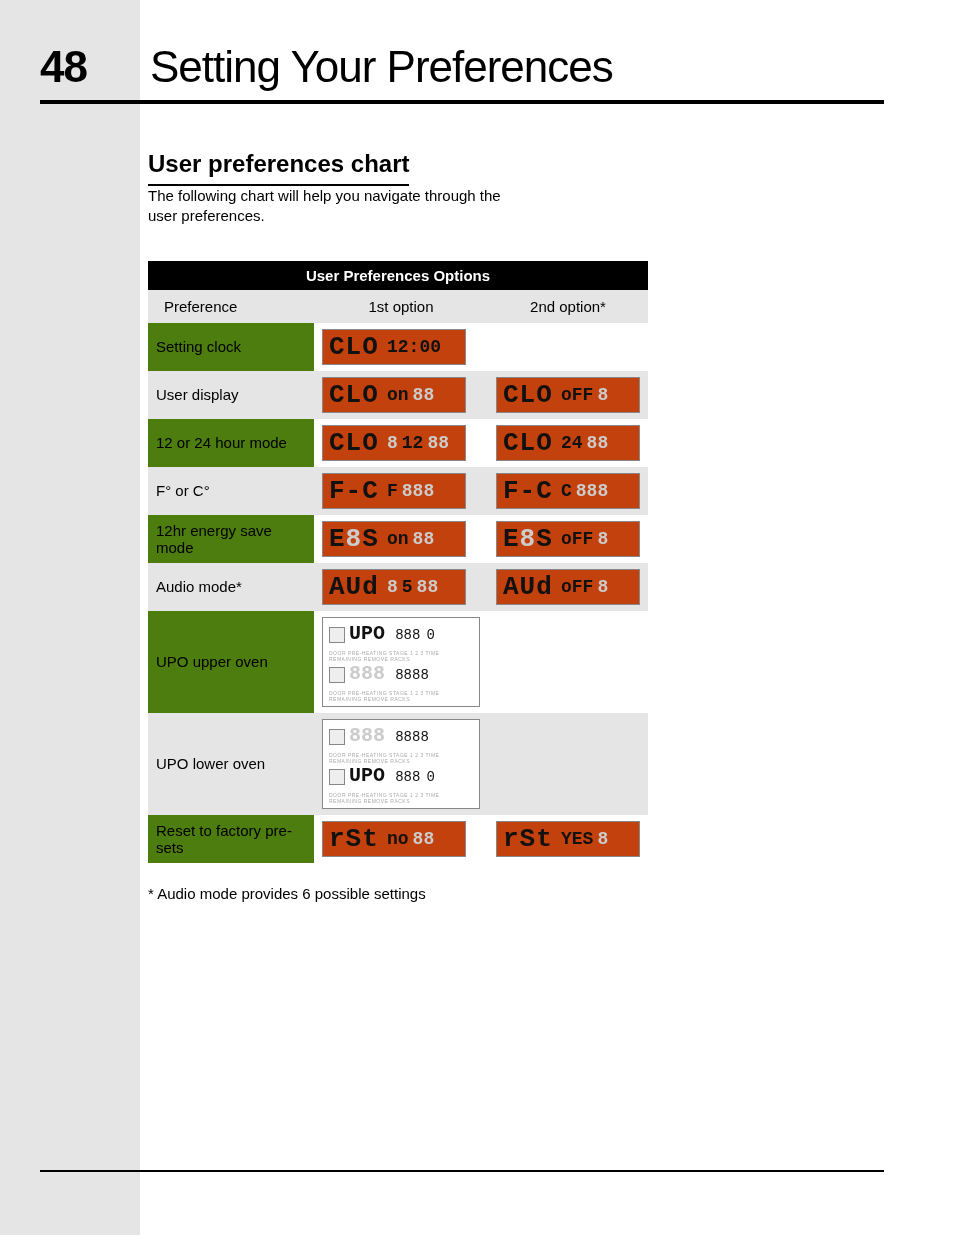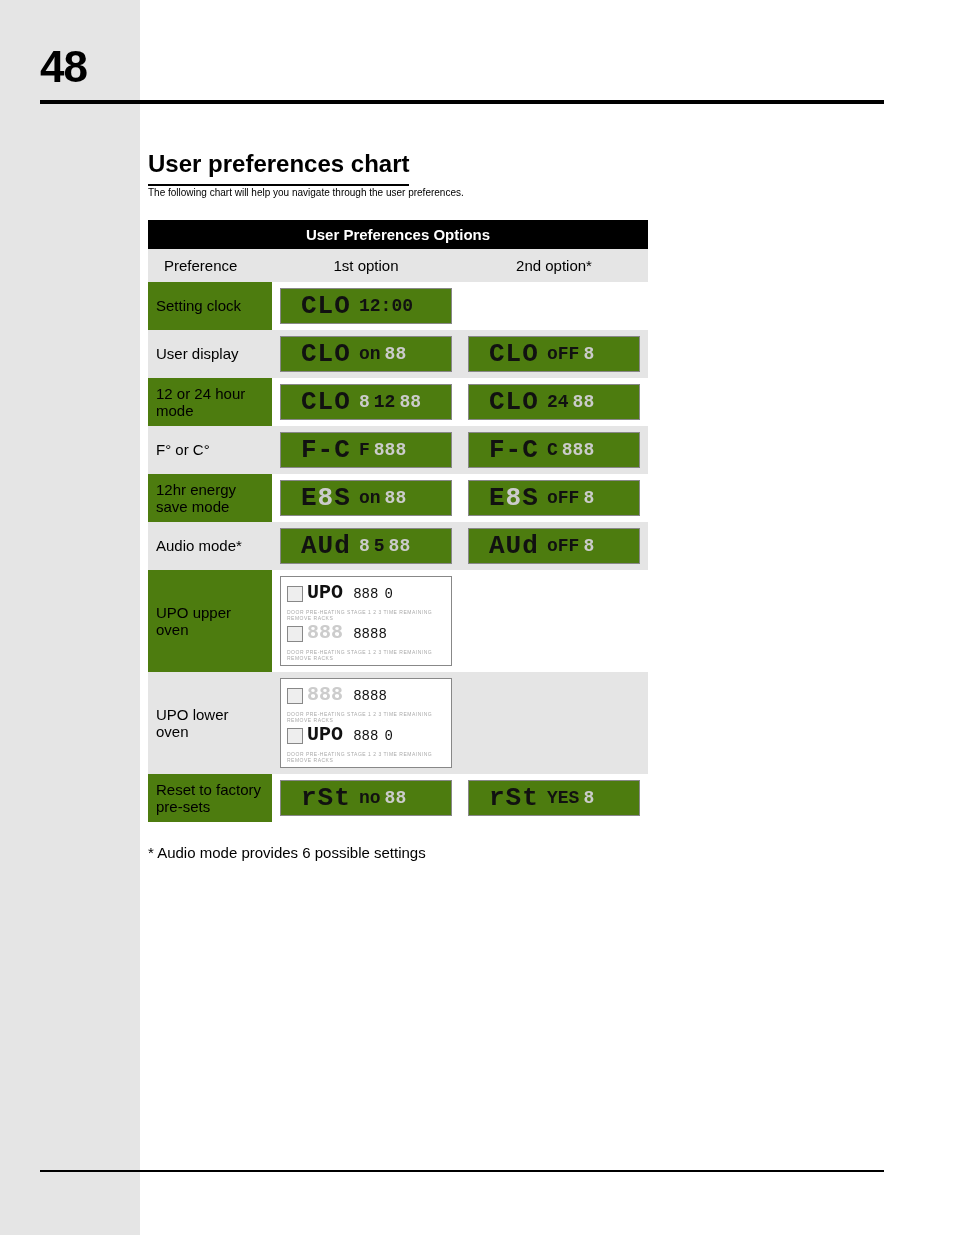--- a/index.html
+++ b/index.html
@@ -4,49 +4,50 @@
 <style>
   html,body{margin:0;padding:0;background:#fff;font-family:Helvetica,Arial,sans-serif;color:#000}
   .page{width:954px;height:1235px;position:relative;box-sizing:border-box}
   .leftbar{position:absolute;left:0;top:0;width:140px;height:1235px;background:#e5e5e5}
   .pagenum{position:absolute;left:40px;top:42px;font-size:44px;font-weight:700;letter-spacing:-1px}
   .title{position:absolute;left:150px;top:42px;font-size:44px;font-weight:400;letter-spacing:-1px;font-family:Helvetica,Arial,sans-serif}
   .rule-top{position:absolute;left:40px;right:70px;top:100px;border-top:4px solid #000}
   .content{position:absolute;left:148px;top:150px;width:720px}
   .h2{font-size:24px;font-weight:700;padding-bottom:6px}
   .h2wrap{display:inline-block;border-bottom:2px solid #000;}
-  .intro{font-size:10px;line-height:1.35;max-width:360px;margin-bottom:20px}
+  .intro{font-size:15px;line-height:1.35;max-width:360px;margin-bottom:34px}
   table{border-collapse:collapse;width:500px}
   .thead-black{background:#000000;color:#fff;text-align:center;font-weight:700;font-size:15px;padding:6px 0}
   .subhead{background:#e5e5e5;font-size:15px}
   .subhead td{padding:8px 16px}
   .subhead .c1{font-weight:400}
   .subhead .c2,.subhead .c3{text-align:center}
   tr.row td{padding:6px 8px;vertical-align:middle;font-size:15px}
   tr.row td.c1{width:150px;background:#4d7c0f}
   tr.row.grey td{background:#e5e5e5}
-  .disp{display:inline-block;border:1px solid #888;background:#4d7c0f;padding:2px 20px;height:30px;box-sizing:content-box;position:relative;min-width:130px}
+  .disp{display:inline-block;border:1px solid #888;background:#c2410c;padding:2px 6px;height:30px;box-sizing:content-box;position:relative;min-width:130px}
   .disp .big{font-family:'Courier New',monospace;font-weight:700;font-size:26px;letter-spacing:1px;color:#111;display:inline-block;vertical-align:middle}
   .disp .mid{font-family:'Courier New',monospace;font-weight:700;font-size:18px;color:#111;display:inline-block;vertical-align:middle;margin-left:4px}
   .disp .ghost{color:#ccc}
   .doubledisp{display:inline-block;border:1px solid #888;background:#fff;padding:4px 6px;min-width:130px}
   .doubledisp .line{height:28px;position:relative}
   .doubledisp .lbl{font-family:'Courier New',monospace;font-weight:700;font-size:20px;color:#111}
   .doubledisp .lbl.ghost{color:#ccc}
   .doubledisp .small{font-family:'Courier New',monospace;font-size:14px;color:#111;margin-left:6px}
   .doubledisp .annot{font-size:5px;color:#aaa;letter-spacing:0.5px}
   .doubledisp .iconbox{display:inline-block;width:14px;height:14px;border:1px solid #888;background:#eee;vertical-align:middle;margin-right:4px}
   .footnote{font-size:15px;margin-top:22px}
   .rule-bot{position:absolute;left:40px;right:70px;top:1170px;border-top:2px solid #000}
 </style>
 </head>
 <body>
 <div class="page">
   <div class="leftbar"></div>
   <div class="pagenum">48</div>
+  <div class="title">Setting Your Preferences</div>
   <div class="rule-top"></div>
 
   <div class="content">
     <div class="h2wrap"><div class="h2">User preferences chart</div></div>
     <div class="intro">The following chart will help you navigate through the user preferences.</div>
 
     <table>
       <tbody>
           <tr>
             <td colspan="3" class="thead-black">User Preferences Options</td>

